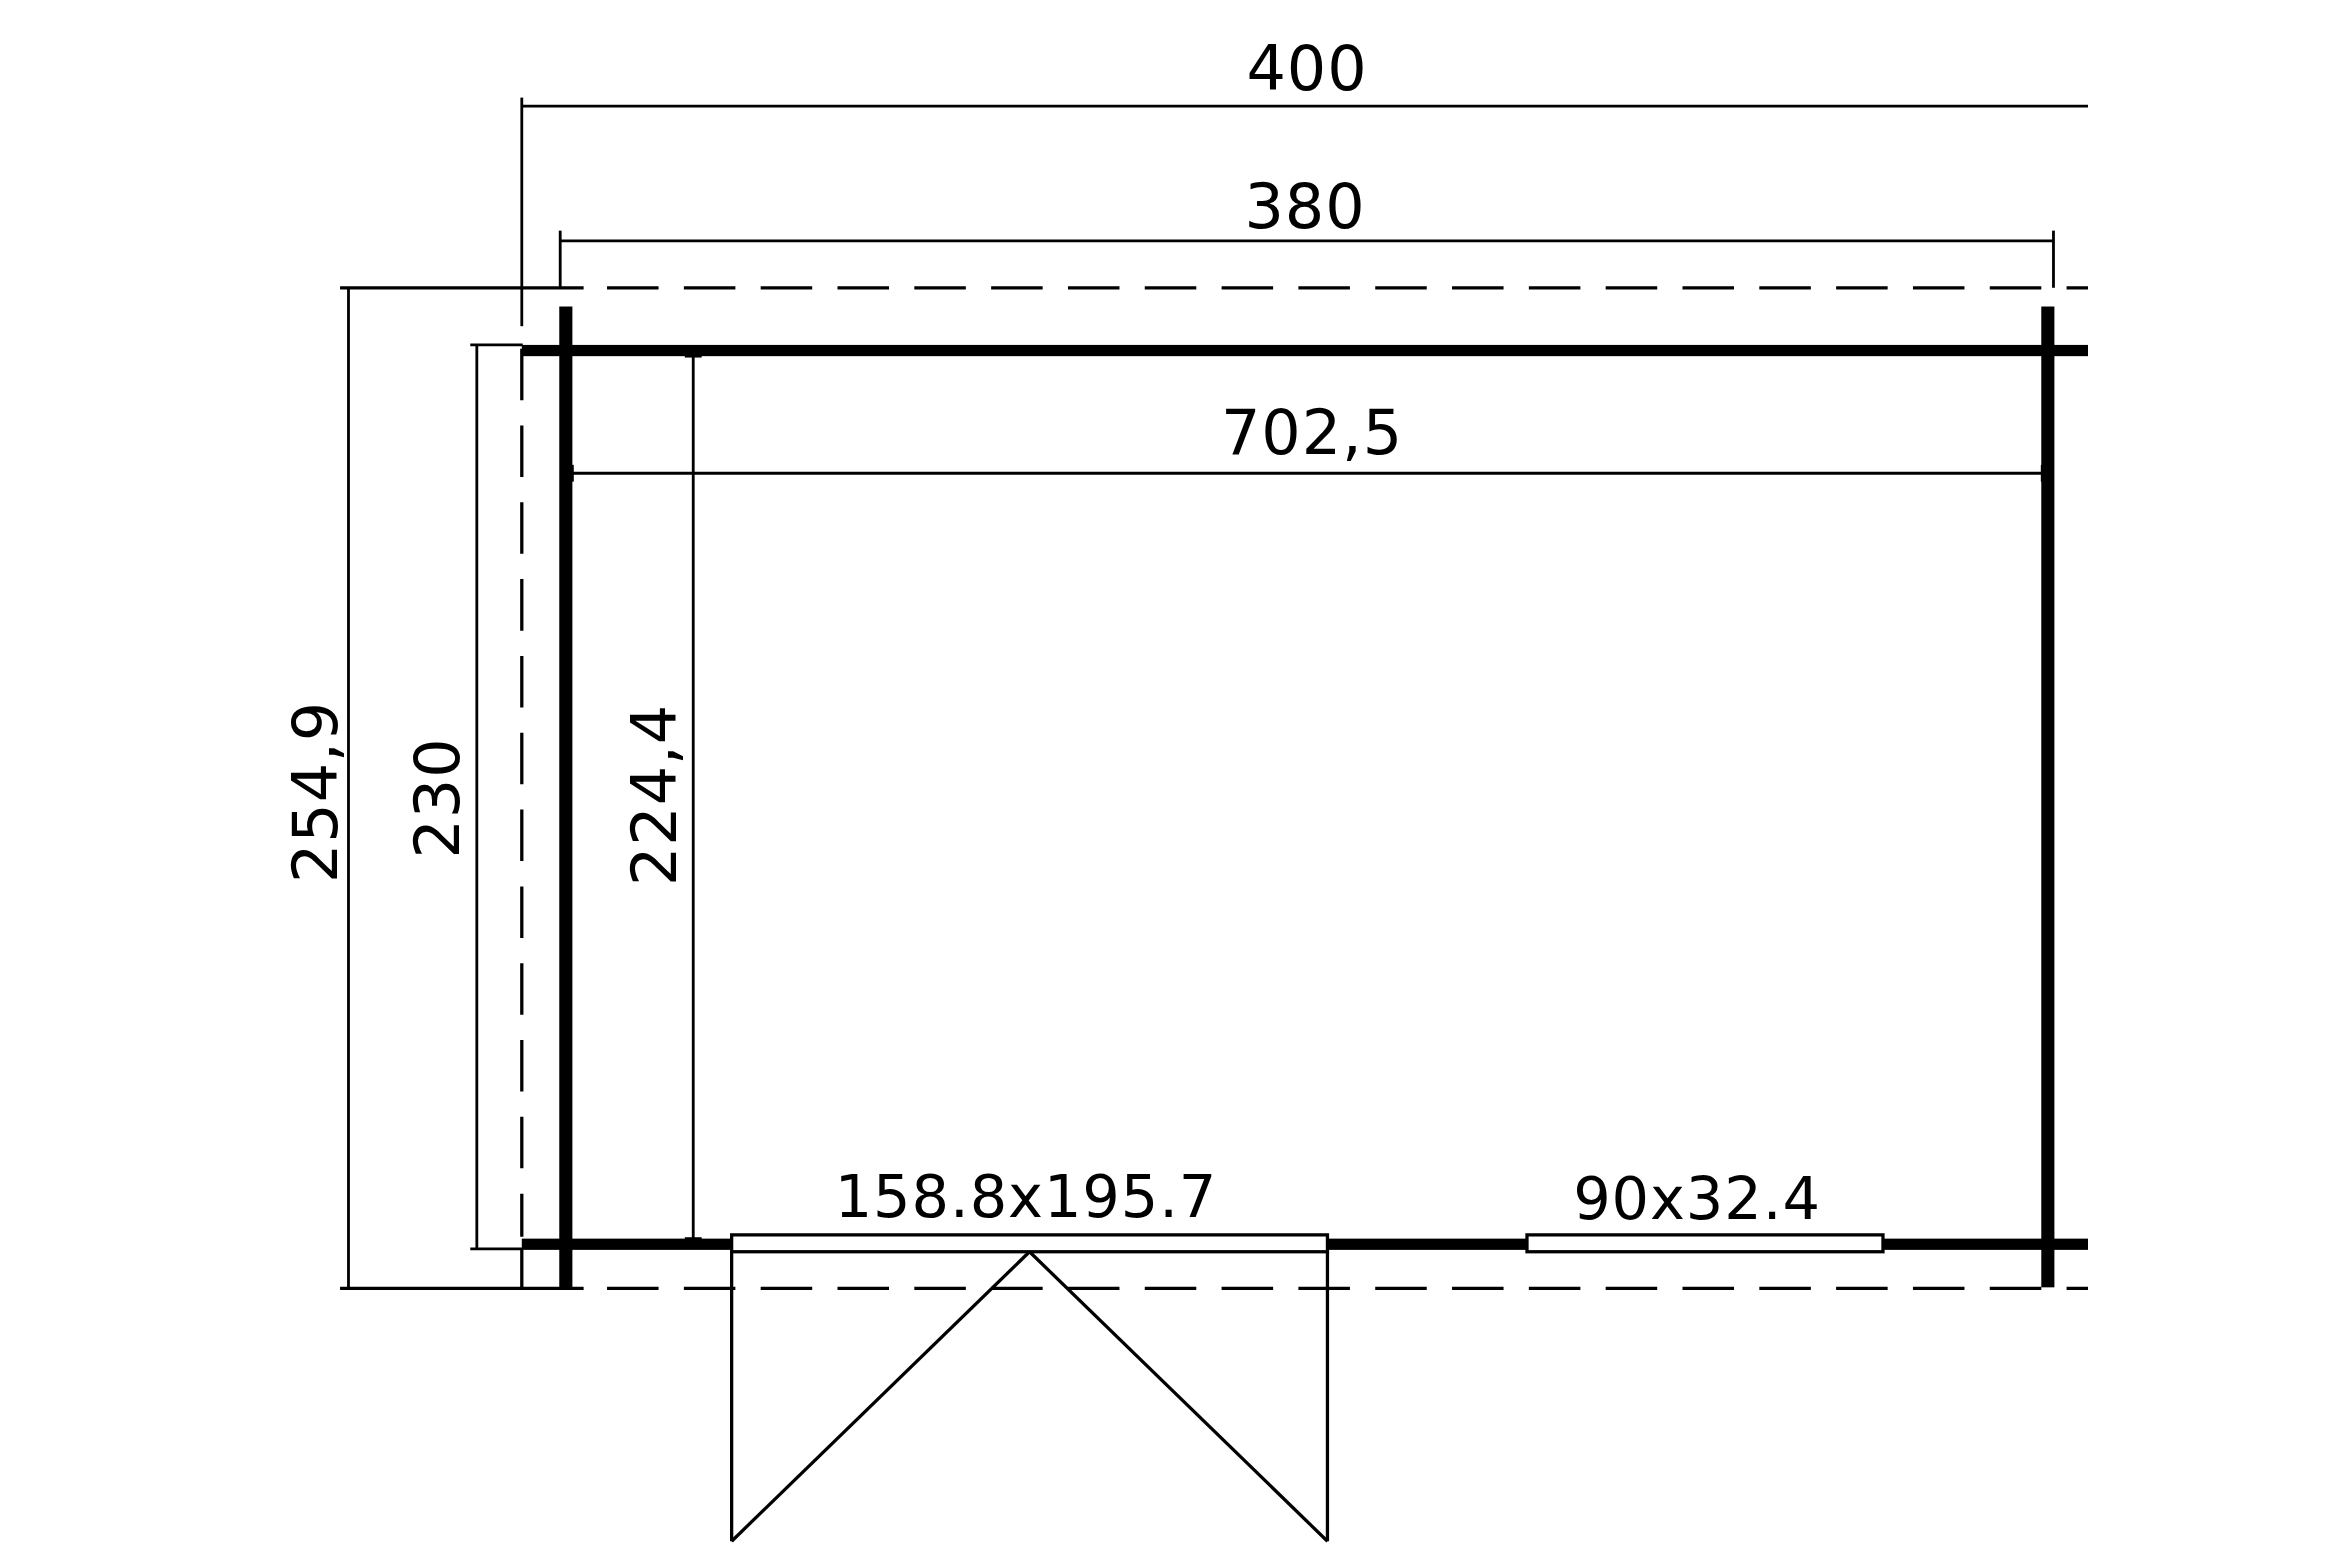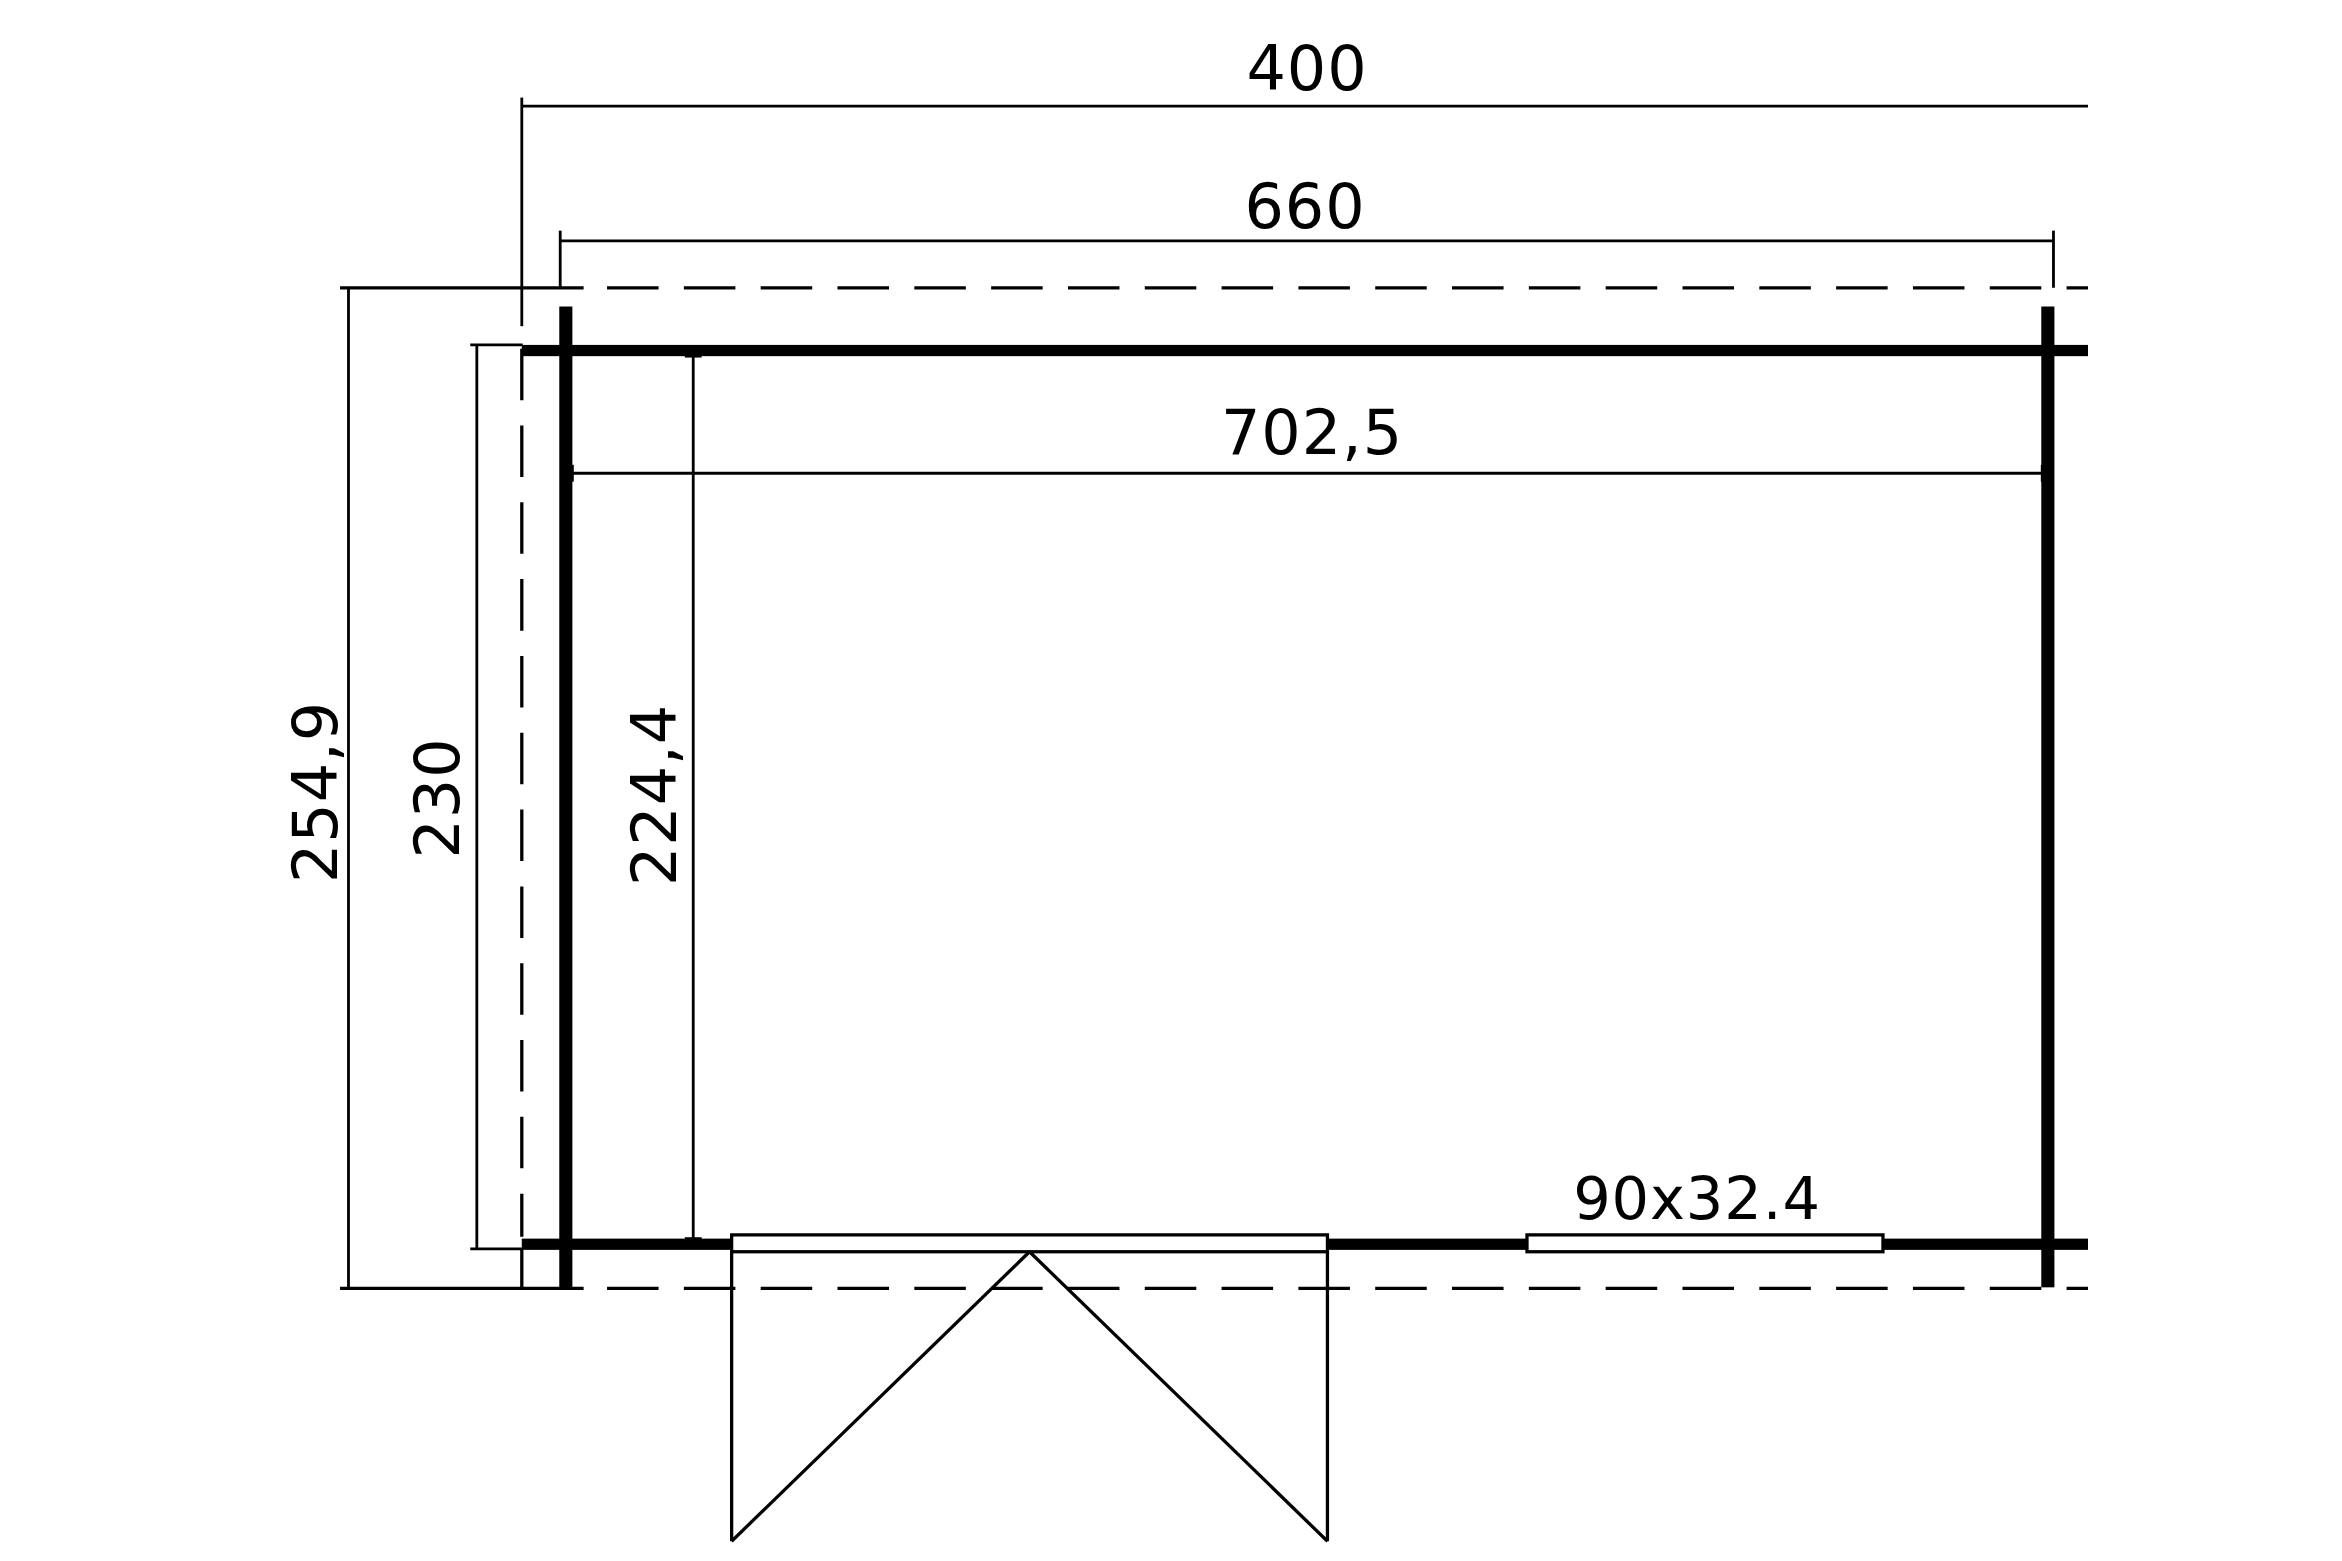--- a/index.html
+++ b/index.html
@@ -96,27 +96,28 @@
       <line x1="781" y1="1645" x2="1099" y2="1336" fill="none"></line>
       <line x1="1417" y1="1336" x2="1417" y2="1645" fill="none"></line>
       <line x1="1417" y1="1645" x2="1099" y2="1336" fill="none"></line>
     </g>
 
     <rect x="1630" y="1318" width="380" height="18" fill="#ffffff" stroke="#000000" stroke-width="3.5"></rect>
   </svg>
 
   <div class="dim-label" style="left:1307px; top:69px;">400</div>
 
-  <div class="dim-label" style="left:1305px; top:207px;">660</div>
+  <div class="dim-label" style="left:1305px; top:207px;">380</div>
 
   <div class="dim-label" style="left:1312px; top:433px;">702,5</div>
 
   <div class="dim-label vertical" style="left:316px; top:792px;">254,9</div>
 
   <div class="dim-label vertical" style="left:438px; top:798px;">230</div>
 
   <div class="dim-label vertical" style="left:655px; top:795px;">224,4</div>
 
+  <div class="dim-label opening" style="left:1026px; top:1196px;">158.8x195.7</div>
 
   <div class="dim-label opening" style="left:1697px; top:1198px;">90x32.4</div>
 
 </div>
 
 
 </body></html>

